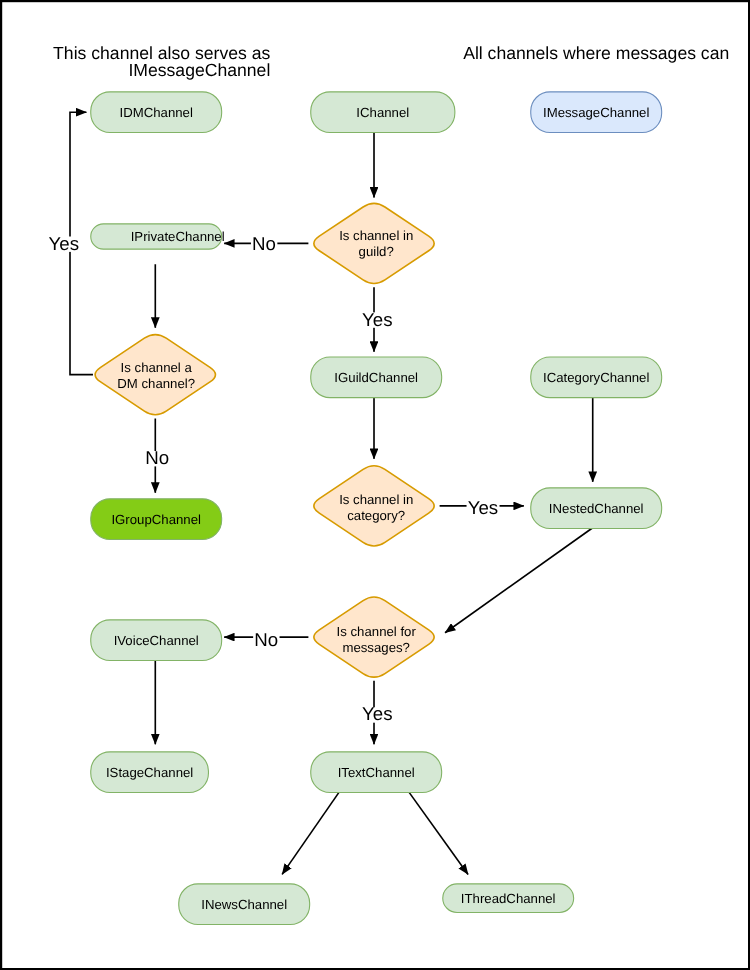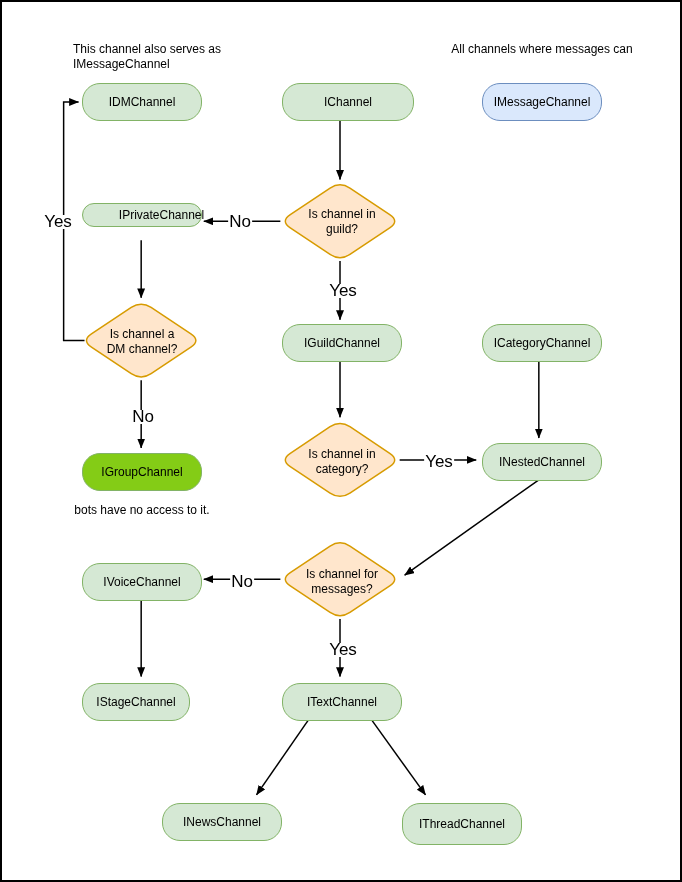--- a/index.html
+++ b/index.html
@@ -36,22 +36,22 @@
     transform:translate(-50%,-50%);
     background:#ffffff;
     font-size:17px;
     line-height:14px;
     padding:0 1px;
     white-space:nowrap;
   }
   .note{
     position:absolute;
     transform:translateX(-50%);
-    text-align:left;
-    font-size:12px;
+    text-align:right;
+    font-size:16px;
     line-height:15px;
     white-space:nowrap;
   }
 </style>
 </head>
 <body>
 
 <div id="canvas">
   <svg id="edge-layer" width="682" height="882" viewBox="0 0 682 882">
     <defs>
@@ -113,21 +113,21 @@
       </div>
       <div class="node" style="left: 80px; top: 681px; width: 108px; height: 38px; background: rgb(213, 232, 212); border-color: rgb(130, 179, 102);">
         <span>IStageChannel</span>
       </div>
       <div class="node" style="left: 280px; top: 681px; width: 120px; height: 38px; background: rgb(213, 232, 212); border-color: rgb(130, 179, 102);">
         <span>ITextChannel</span>
       </div>
       <div class="node" style="left: 160px; top: 801px; width: 120px; height: 38px; background: rgb(213, 232, 212); border-color: rgb(130, 179, 102);">
         <span>INewsChannel</span>
       </div>
-      <div class="node" style="left: 400px; top: 801px; width: 120px; height: 42px; background: rgb(213, 232, 212); border-color: rgb(130, 179, 102);">
+      <div class="node" style="left: 400px; top: 801px; width: 120px; height: 27px; background: rgb(213, 232, 212); border-color: rgb(130, 179, 102);">
         <span>IThreadChannel</span>
       </div>
     </div>
   <div id="label-layer">
       <div class="decision-label" style="left: 340px; top: 220px;">
         <div>Is channel in</div>
         <div>guild?</div>
       </div>
       <div class="decision-label" style="left: 140px; top: 340px;">
         <div>Is channel a</div>
@@ -151,16 +151,15 @@
     </div>
   <div id="note-layer">
       <div class="note" style="left: 145px; top: 40px;">
         <div>This channel also serves as</div>
         <div>IMessageChannel</div>
       </div>
       <div class="note" style="left: 540px; top: 40px;">
         <div>All channels where messages can</div>
       </div>
       <div class="note" style="left: 140px; top: 501px;">
-        <div>bots have no access to it.</div>
       </div>
     </div>
 </div>
 
 </body></html>

